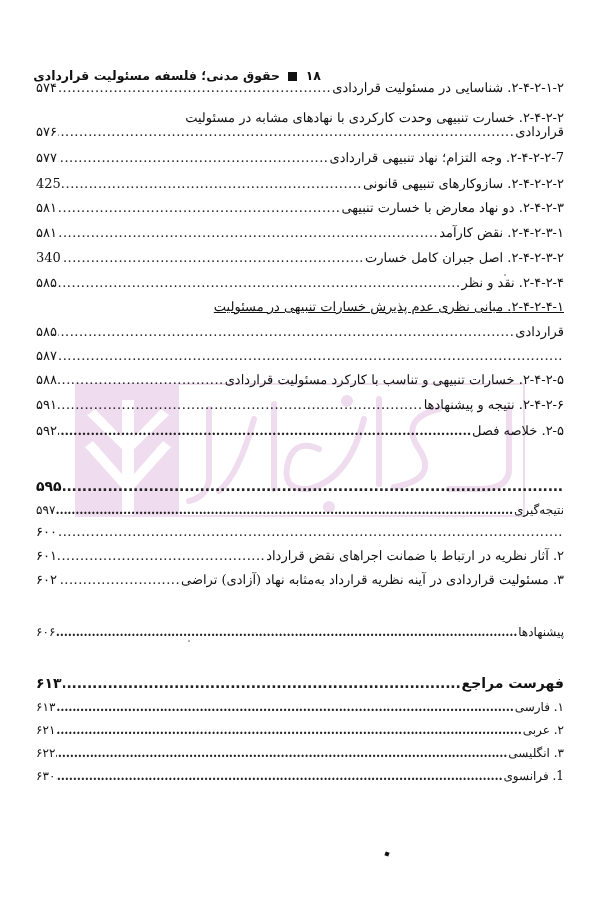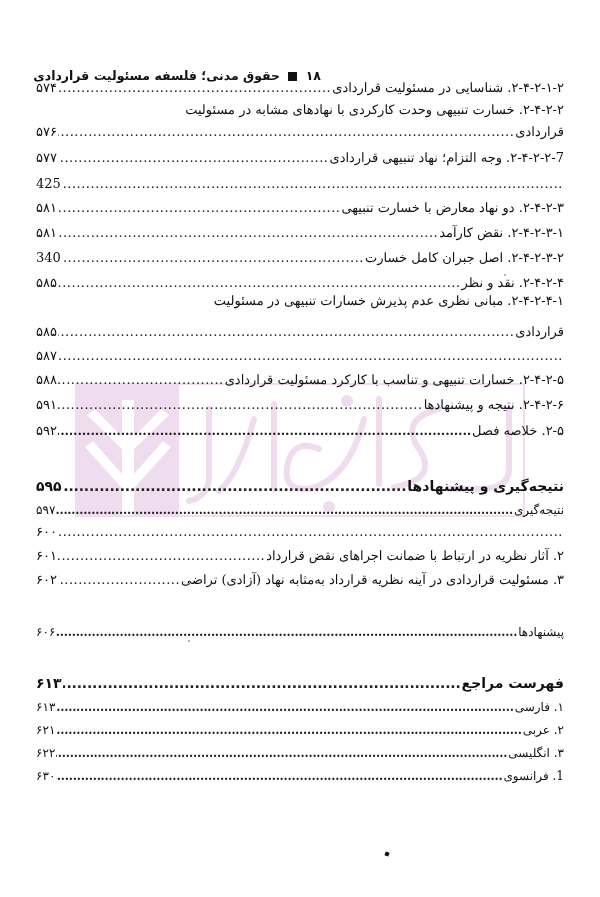--- a/index.html
+++ b/index.html
@@ -74,37 +74,38 @@
   </div>
 
   <div class="toc">
 
     <div class="row" style="top:78px; right:36px; padding-right:26px;">
       <span class="title">۲-۴-۲-۱-۲. شناسایی در مسئولیت قراردادی</span>
       <span class="dots"></span>
       <span class="page-no">۵۷۴</span>
     </div>
 
-    <div class="row wrapline" style="top:100px; padding-right:26px;">
+    <div class="row wrapline" style="top:108px; padding-right:26px;">
       <span class="title">۲-۴-۲-۲. خسارت تنبیهی وحدت کارکردی با نهادهای مشابه در مسئولیت</span>
     </div>
 
     <div class="row" style="top:122px; padding-right:26px;">
       <span class="title">قراردادی</span>
       <span class="dots"></span>
       <span class="page-no">۵۷۶</span>
     </div>
 
     <div class="row" style="top:148px; padding-right:26px;">
       <span class="title">۲-۴-۲-۲-7. وجه التزام؛ نهاد تنبیهی قراردادی</span>
       <span class="dots"></span>
       <span class="page-no">۵۷۷</span>
     </div>
 
     <div class="row" style="top:174px; padding-right:26px;">
+      <span class="title">۲-۴-۲-۲-۲. سازوکارهای تنبیهی قانونی</span>
       <span class="dots"></span>
       <span class="page-no">425</span>
     </div>
 
     <div class="row" style="top:198px; padding-right:26px;">
       <span class="title">۲-۴-۲-۳. دو نهاد معارض با خسارت تنبیهی</span>
       <span class="dots"></span>
       <span class="page-no">۵۸۱</span>
     </div>
 
@@ -119,21 +120,21 @@
       <span class="dots"></span>
       <span class="page-no">340</span>
     </div>
 
     <div class="row" style="top:273px; padding-right:26px;">
       <span class="title">۲-۴-۲-۴. نقد و نظر</span>
       <span class="dots"></span>
       <span class="page-no">۵۸۵</span>
     </div>
 
-    <div class="row wrapline" style="top:291px; padding-right:26px;">
+    <div class="row wrapline" style="top:297px; padding-right:26px;text-decoration:underline;">
       <span class="title">۲-۴-۲-۴-۱. مبانی نظری عدم پذیرش خسارات تنبیهی در مسئولیت</span>
     </div>
 
     <div class="row" style="top:322px; padding-right:42px;">
       <span class="title">قراردادی</span>
       <span class="dots"></span>
       <span class="page-no">۵۸۵</span>
     </div>
 
     <div class="row" style="top:346px; padding-right:26px;">
@@ -153,21 +154,20 @@
       <span class="page-no">۵۹۱</span>
     </div>
 
     <div class="row bold-dots" style="top:421px; padding-right:26px;">
       <span class="title">۲-۵. خلاصه فصل</span>
       <span class="dots"></span>
       <span class="page-no">۵۹۲</span>
     </div>
 
     <div class="row heading bold-dots" style="top:476px;">
-      <span class="title">نتیجه‌گیری و پیشنهادها</span>
       <span class="dots"></span>
       <span class="page-no">۵۹۵</span>
     </div>
 
     <div class="row small bold-dots" style="top:500px; padding-right:10px;">
       <span class="title">نتیجه‌گیری</span>
       <span class="dots"></span>
       <span class="page-no">۵۹۷</span>
     </div>
 

